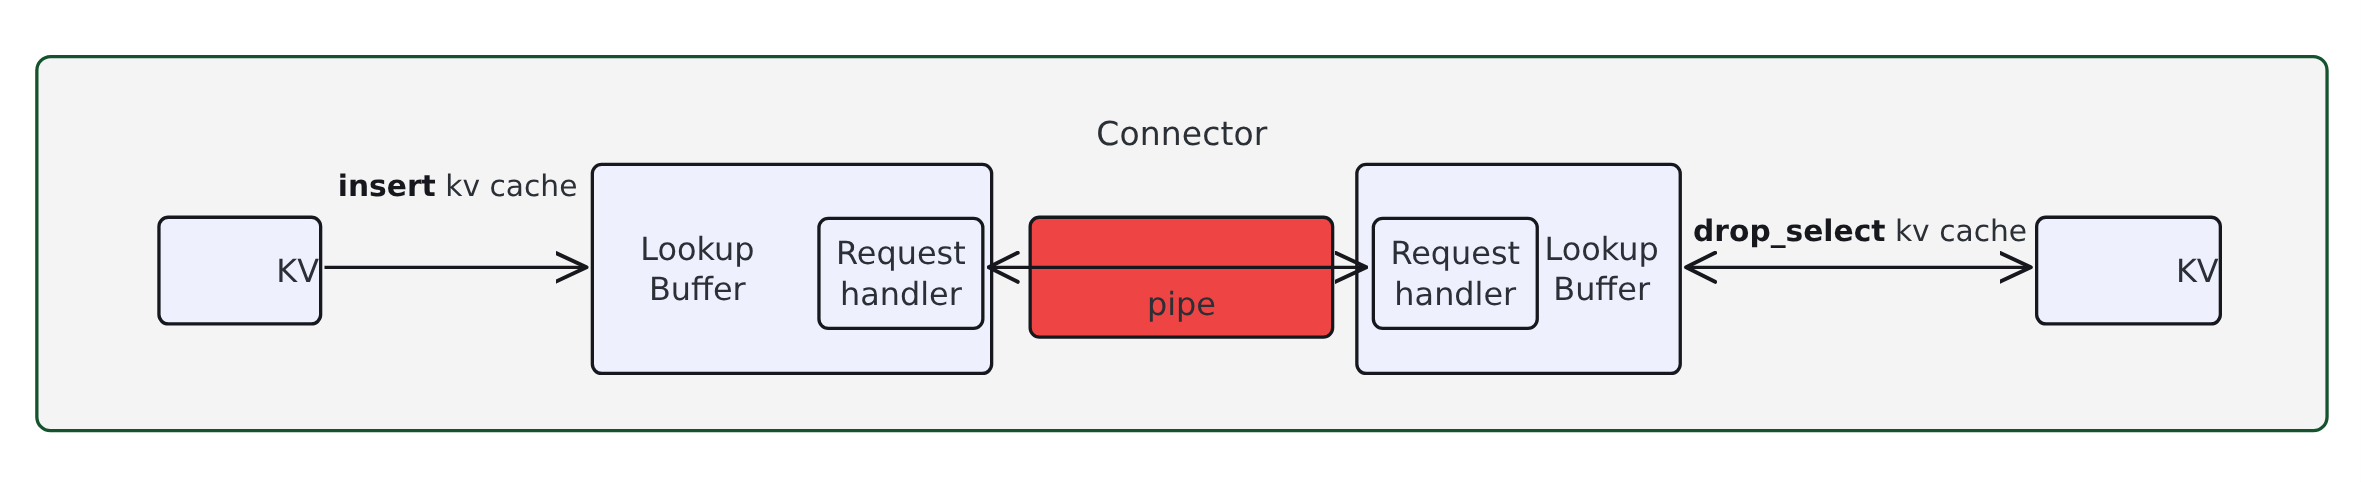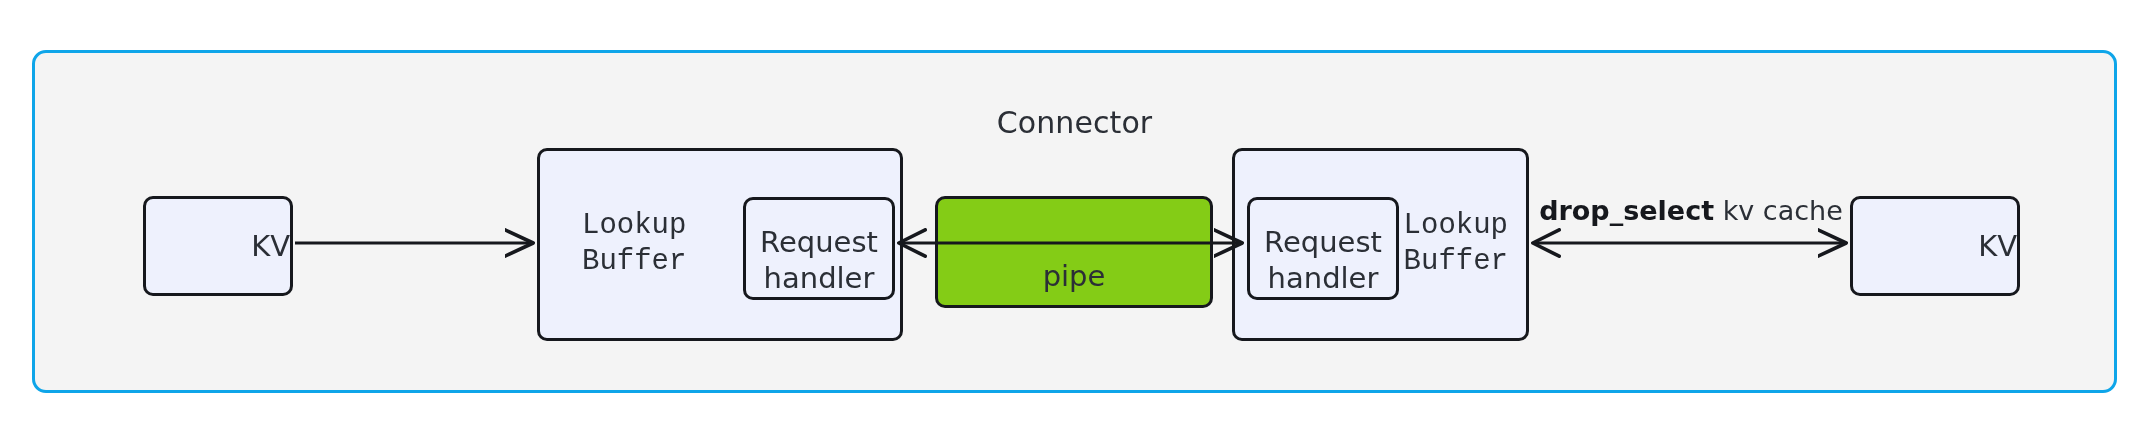--- a/index.html
+++ b/index.html
@@ -20,21 +20,21 @@
 
   
   .connector-box {
     position: absolute;
     left: 32px;
     top: 50px;
     width: 2085px;
     height: 343px;
     box-sizing: border-box;
     background: #f4f4f4;
-    border: 3px solid #0ea5e9;
+    border: 3px solid #14532d;
     border-radius: 14px;
   }
   .connector-title {
     position: absolute;
     left: 0;
     top: 52px;
     width: 100%;
     text-align: center;
     font-size: 30px;
     color: #2b2f36;
@@ -93,54 +93,53 @@
   }
   .lb-label {
     position: absolute;
     top: 50%;
     transform: translateY(-50%);
     font-size: 29px;
     line-height: 1.26;
     color: #2b2f36;
     text-align: center;
     white-space: nowrap;
-    font-family: Liberation Mono, monospace;
   }
   .lb-label-left  { left: 42px; }
   .lb-label-right { right: 18px; }
 
   .request-handler {
     position: absolute;
     box-sizing: border-box;
     top: 46px;
     width: 152px;
     height: 103px;
     background: #eef1fd;
     border: 3px solid #16181d;
     border-radius: 10px;
     display: flex;
-    align-items: flex-end;
+    align-items: center;
     justify-content: center;
     text-align: center;
     font-size: 29px;
     line-height: 1.26;
     color: #2b2f36;
   }
   .rh-left  { left: 203px; }
   .rh-right { left: 12px; }
 
   
   .pipe {
     position: absolute;
     left: 935px;
     top: 196px;
     width: 278px;
     height: 112px;
     box-sizing: border-box;
-    background: #84cc16;
+    background: #ef4444;
     border: 3px solid #16181d;
     border-radius: 10px;
   }
   .pipe-label {
     position: absolute;
     left: 0;
     bottom: 12px;
     width: 100%;
     text-align: center;
     font-size: 29px;
@@ -188,20 +187,23 @@
     <div class="connector-title">Connector</div>
   </div>
 
   <div class="node node-fill-blue kv-producer">
     <div>
       <span>KV</span><br>
     </div>
   </div>
 
   <div class="edge-label edge-label-insert">
+    <div>
+      <b>insert</b><span> kv cache</span>
+    </div>
   </div>
 
   <div class="lookup-buffer lookup-buffer-left">
     <div class="lb-label lb-label-left">
       <span>Lookup</span><br>
       <span>Buffer</span>
     </div>
     <div class="request-handler rh-left">
       <div>
         <span>Request</span><br>

